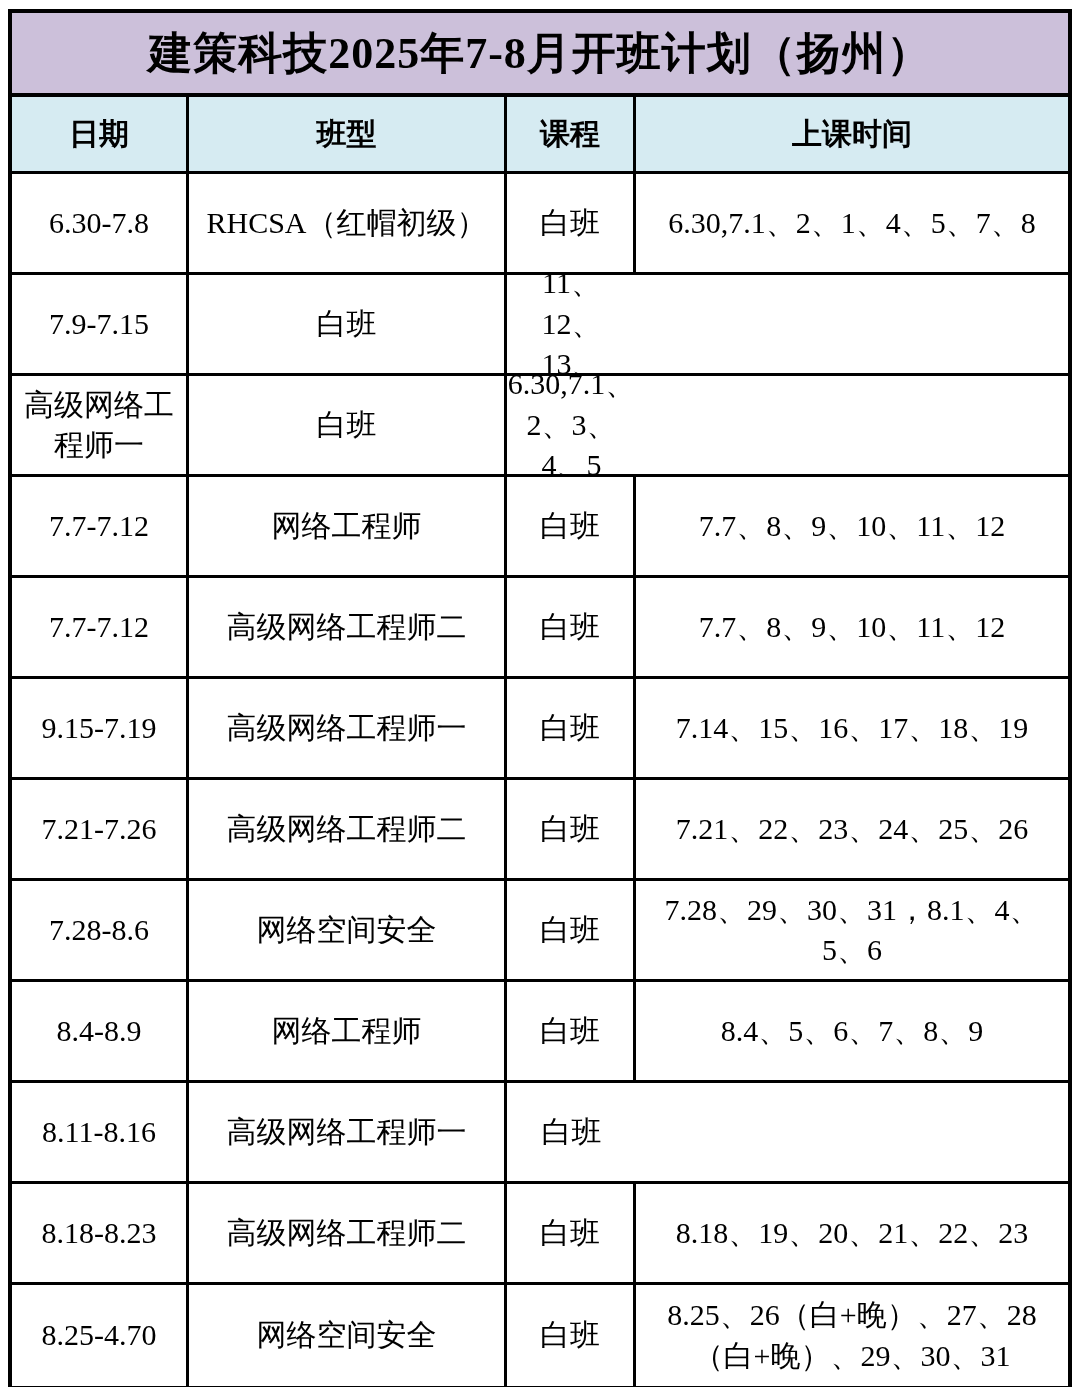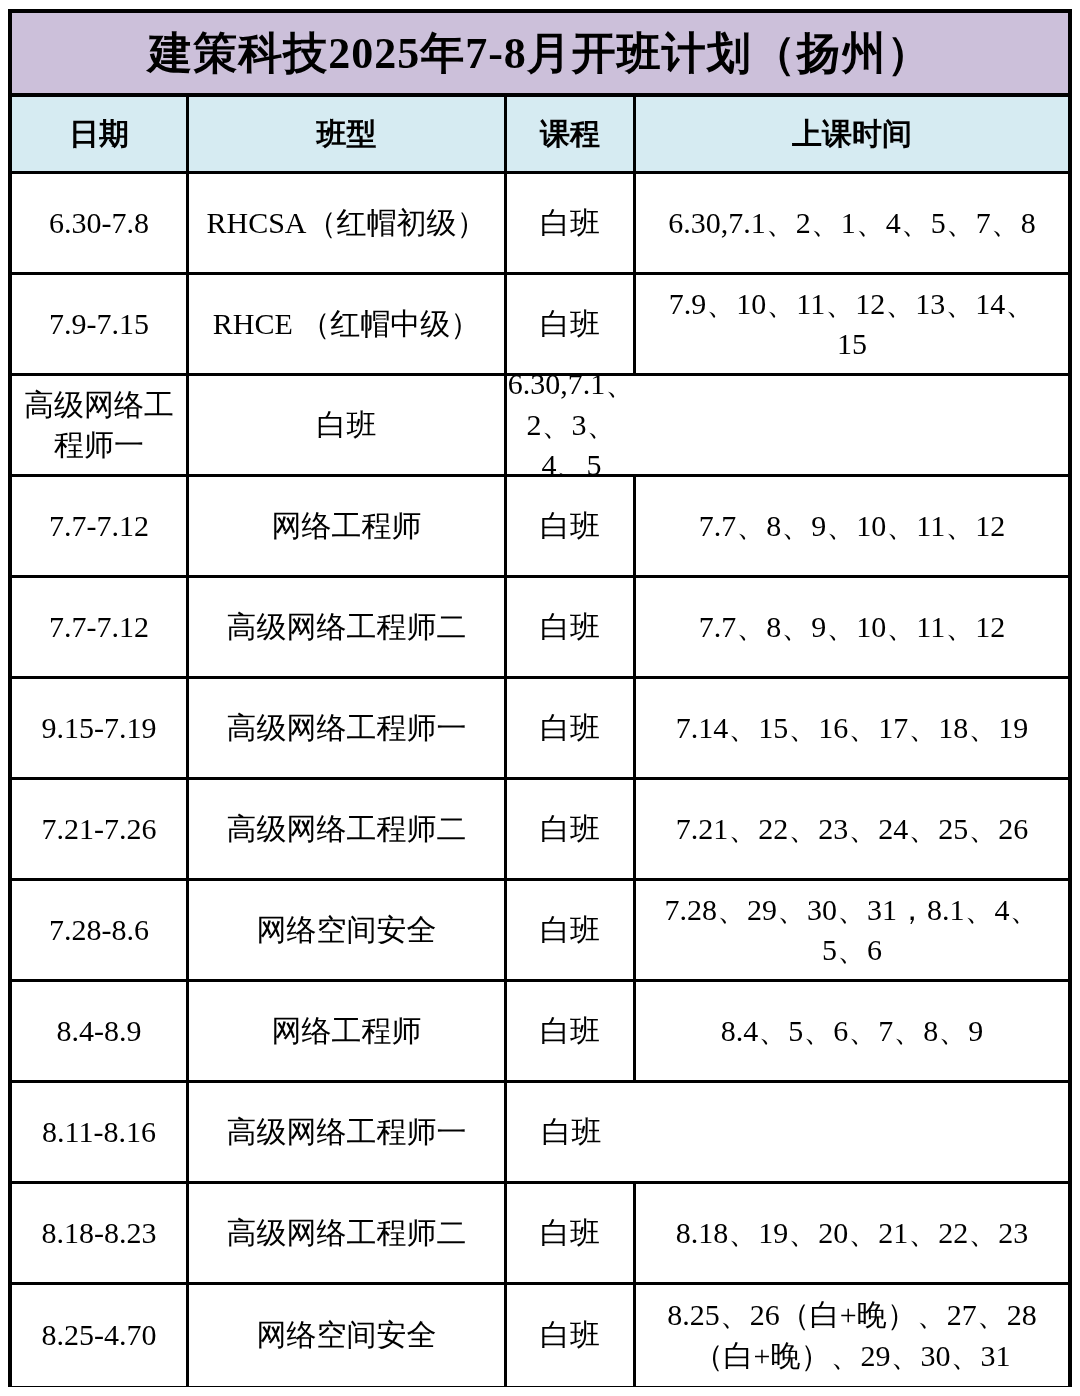--- a/index.html
+++ b/index.html
@@ -92,21 +92,20 @@
       </div>
     <div id="rows-container">
         <div class="row">
           <div class="cell col-date">6.30-7.8</div>
           <div class="cell col-course">RHCSA（红帽初级）</div>
           <div class="cell col-type">白班</div>
           <div class="cell col-time">6.30,7.1、2、1、4、5、7、8</div>
         </div>
         <div class="row">
           <div class="cell col-date">7.9-7.15</div>
-          <div class="cell col-course">RHCE （红帽中级）</div>
           <div class="cell col-type">白班</div>
           <div class="cell col-time">7.9、10、11、12、13、14、15</div>
         </div>
         <div class="row">
           <div class="cell col-course">高级网络工程师一</div>
           <div class="cell col-type">白班</div>
           <div class="cell col-time">6.30,7.1、2、3、4、5</div>
         </div>
         <div class="row">
           <div class="cell col-date">7.7-7.12</div>

